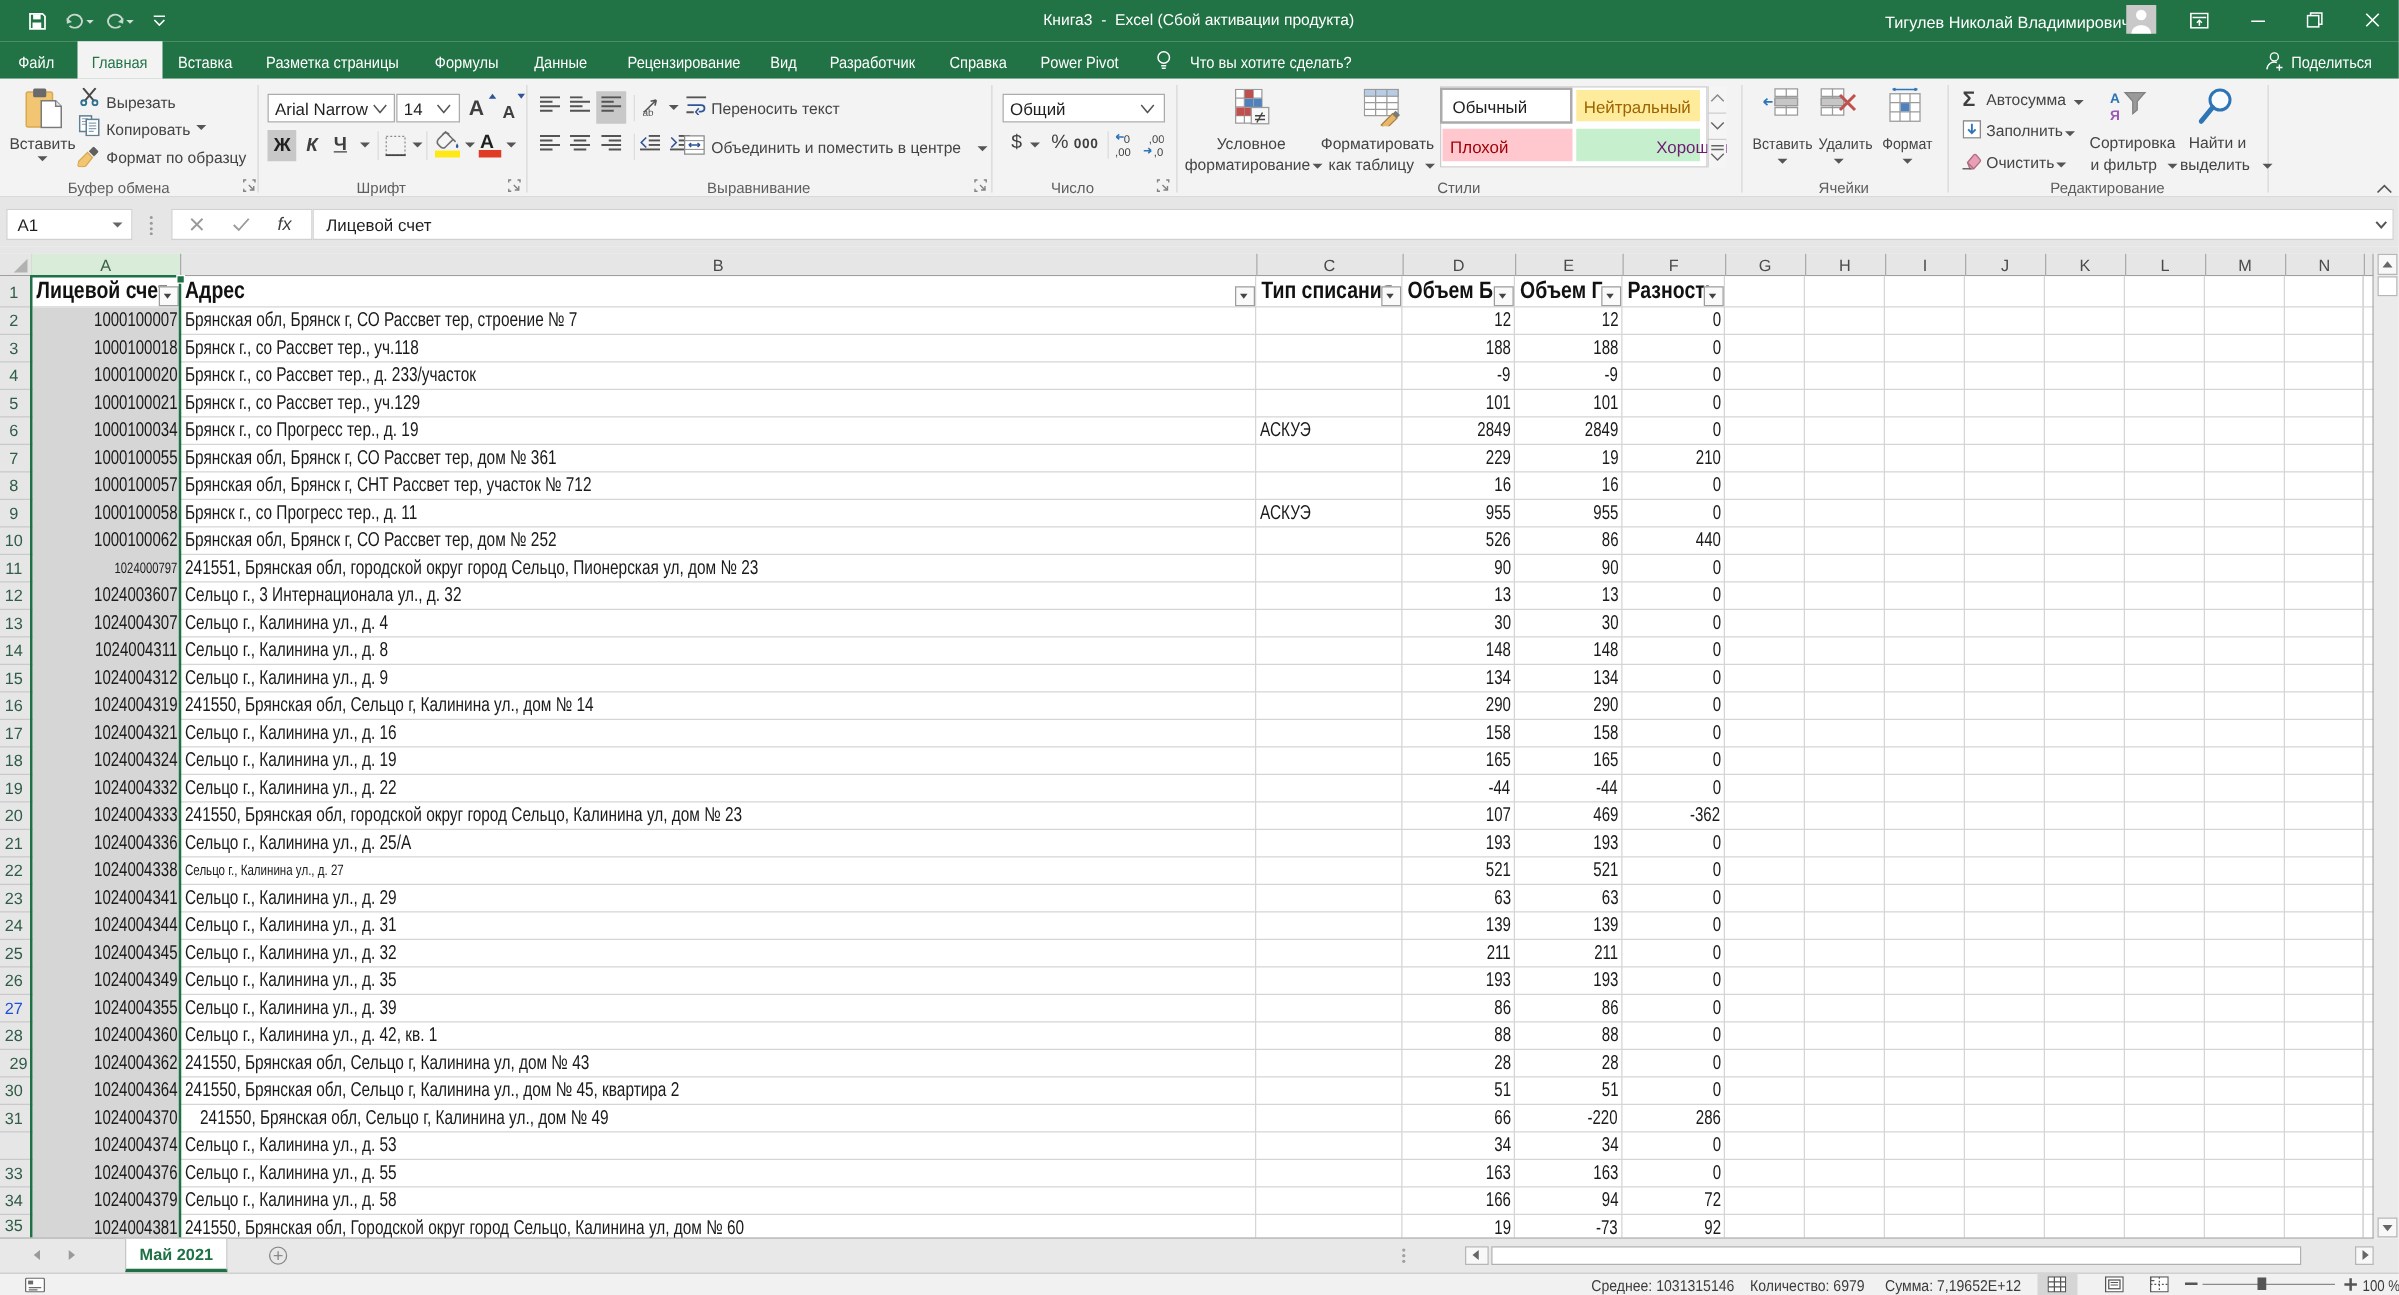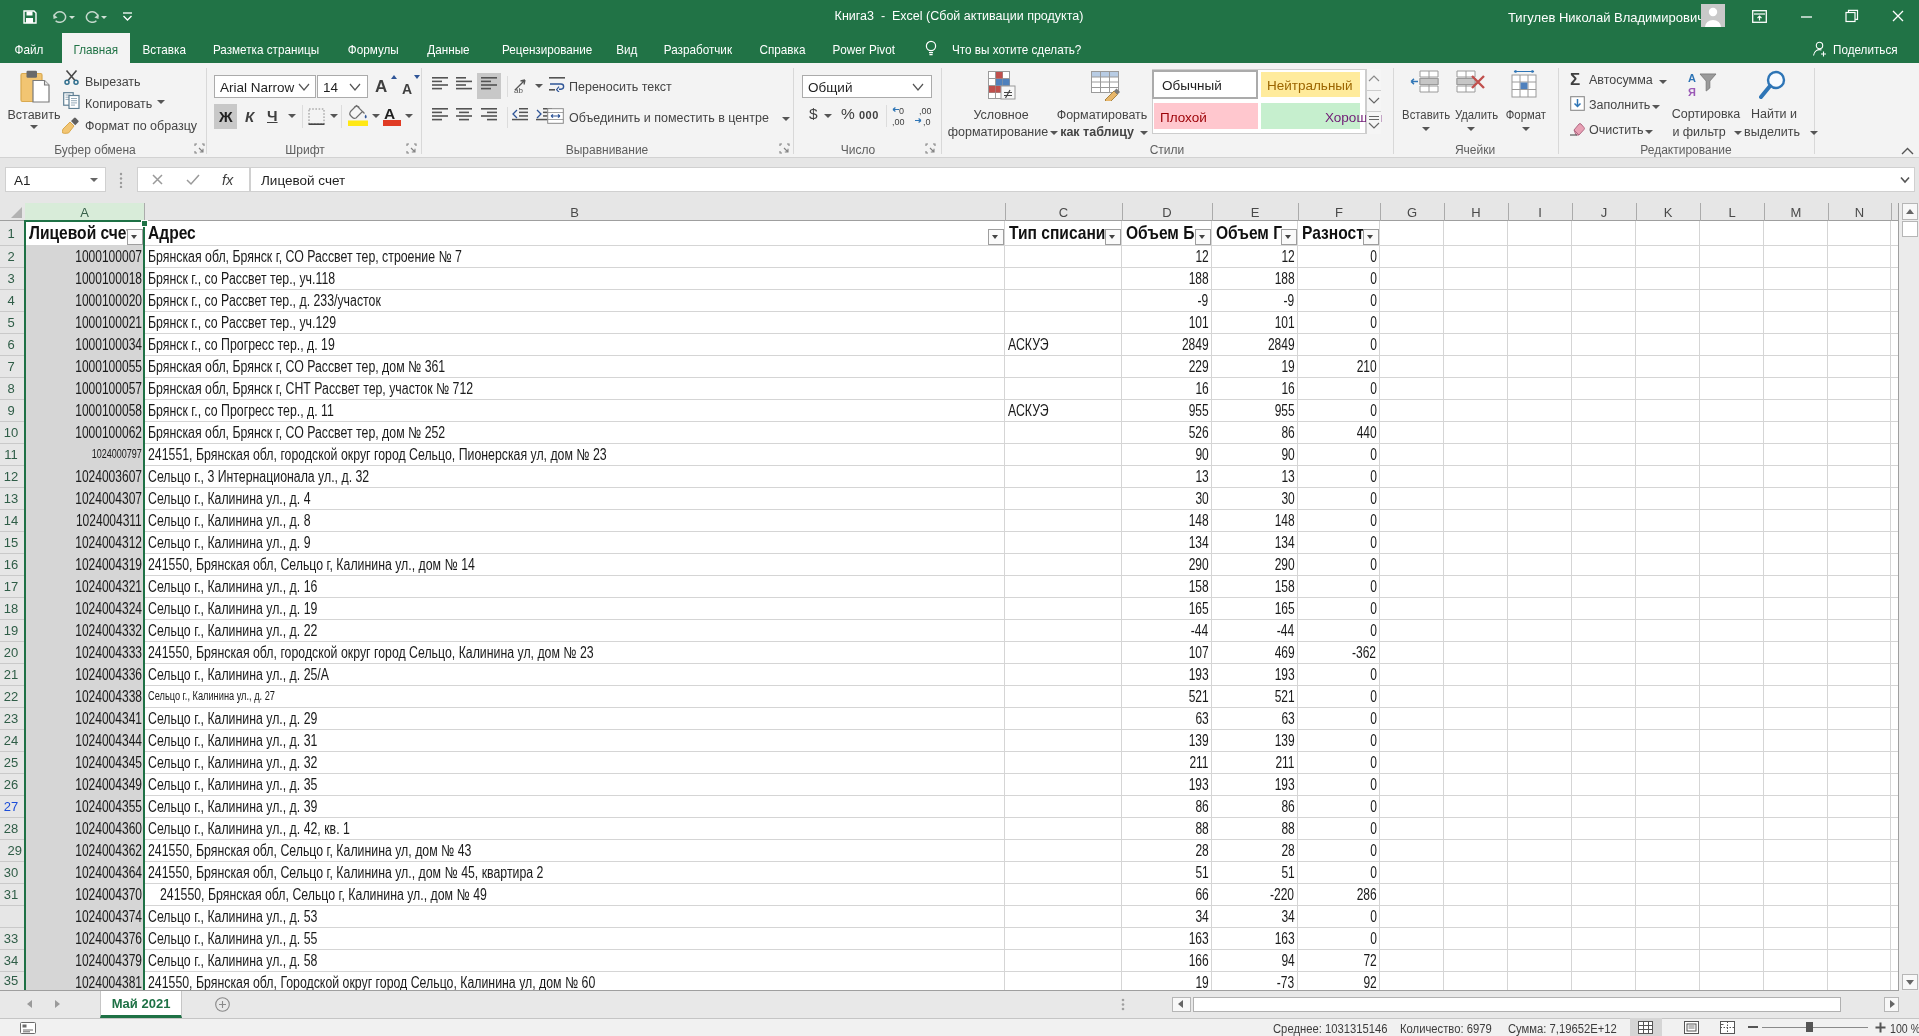--- a/index.html
+++ b/index.html
@@ -275,21 +275,21 @@
 <div class="abs" style="left:698px;top:124px;font-size:12.5px;color:#444;line-height:16.5px;white-space:pre;width:600px;text-align:center;">форматирование</div>
 <div class="dd" style="left:1050px;top:131px;border-top-color:#555"></div>
 <svg class="abs" style="left:1091px;top:71px" width="30" height="30" viewBox="0 0 30 30">
     <rect x="0.5" y="0.5" width="27" height="21" fill="#fff" stroke="#9a9a9a" stroke-width="1"></rect>
     <rect x="0.5" y="0.5" width="27" height="5.5" fill="#b8cce4" stroke="#9a9a9a" stroke-width="1"></rect>
     <path d="M0.5 11 h27 M0.5 16.5 h27 M9.5 0.5 v21 M18.5 0.5 v21" stroke="#9a9a9a" stroke-width="1"></path>
     <path d="M14 29 l9 -9 3.5 3.5 -9 9 z" fill="#e7b66a" stroke="#a98441" stroke-width="1"></path>
     <path d="M23 20 l2.5 -2.5 3.5 3.5 -2.5 2.5 z" fill="#7a7a7a"></path>
   </svg>
 <div class="abs" style="left:802px;top:107px;font-size:12.5px;color:#444;line-height:16.5px;white-space:pre;width:600px;text-align:center;">Форматировать</div>
-<div class="abs" style="left:797px;top:124px;font-size:12.5px;color:#444;line-height:16.5px;white-space:pre;width:600px;text-align:center;font-weight:bold;">как таблицу</div>
+<div class="abs" style="left:797px;top:124px;font-size:12.5px;color:#444;line-height:16.5px;white-space:pre;width:600px;text-align:center;">как таблицу</div>
 <div class="dd" style="left:1140px;top:131px;border-top-color:#555"></div>
 <div style="position:absolute;left:1152px;top:69px;width:214px;height:65px;background:#fff;border:1px solid #cdcdcd;"></div>
 <div style="position:absolute;left:1152px;top:70px;width:106px;height:29px;background:#fff;border:2px solid #ababab;"></div>
 <div class="abs" style="left:1162px;top:77px;font-size:13.5px;color:#1f1f1f;line-height:17.5px;white-space:pre;">Обычный</div>
 <div style="position:absolute;left:1261px;top:72px;width:99px;height:25px;background:#ffeb9c;"></div>
 <div class="abs" style="left:1267px;top:77px;font-size:13.5px;color:#9c6500;line-height:17.5px;white-space:pre;">Нейтральный</div>
 <div style="position:absolute;left:1154px;top:103px;width:104px;height:26px;background:#ffc7ce;"></div>
 <div class="abs" style="left:1160px;top:109px;font-size:13.5px;color:#9c0006;line-height:17.5px;white-space:pre;">Плохой</div>
 <div style="position:absolute;left:1261px;top:103px;width:99px;height:26px;background:#c6efce;"></div>
 <div class="abs" style="left:1325px;top:109px;font-size:13.5px;color:#701a75;line-height:17.5px;white-space:pre;">Хороший</div>

